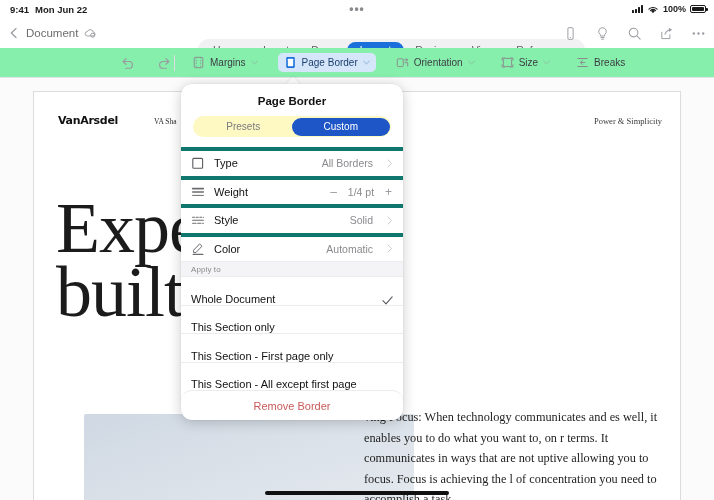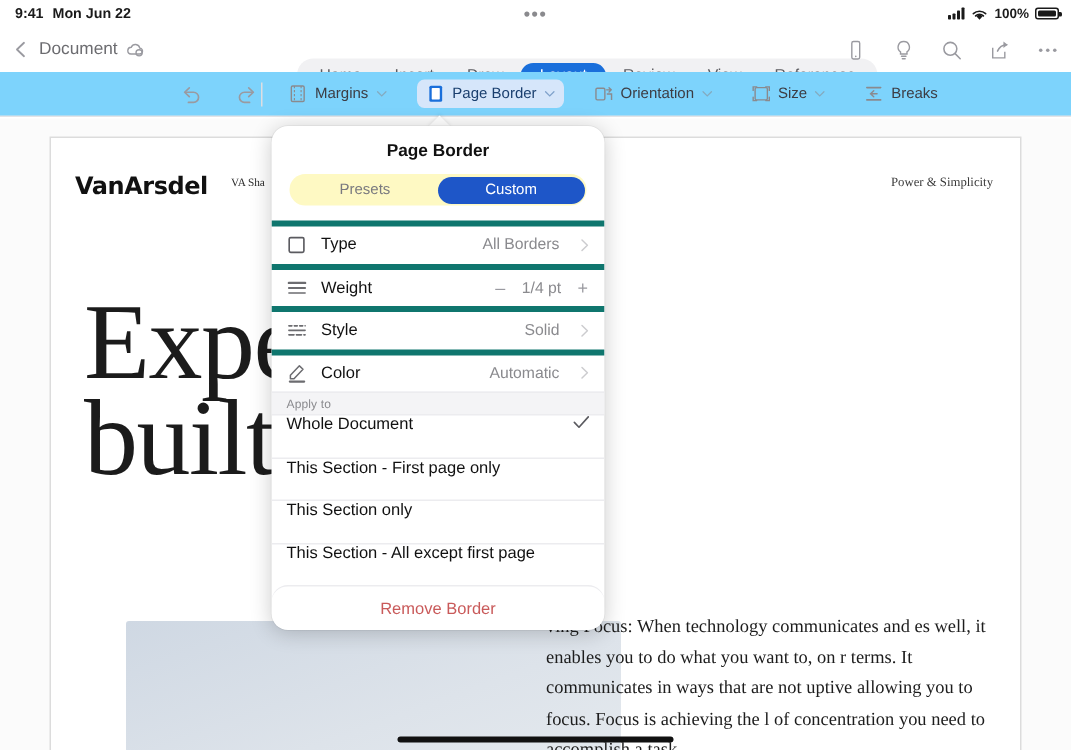--- a/index.html
+++ b/index.html
@@ -54,43 +54,43 @@
   }
   .tab.active { background:#1a6fdb; color:#fff; font-weight:400; padding:0 13px; }
 
   .nav-right { position:absolute; right:8px; display:flex; align-items:center; gap:17px; }
   .nav-ico { width:15px; height:15px; color:#8a8a8e; }
 
   
   .ribbon {
     position:absolute; top:48px; left:0; width:714px; height:30px;
     display:flex; align-items:center; border-bottom:1px solid #e3e3e6;
-    background:#7dd3fc;
+    background:#86efac;
   }
   .rb-undo { position:absolute; left:120px; display:flex; gap:22px; align-items:center; }
   .rb-sep { position:absolute; left:174px; width:1px; height:16px; background:#dedee1; }
   .rb-items { position:absolute; left:186px; display:flex; align-items:center; gap:14px; }
   .rb-item {
     display:flex; align-items:center; gap:5px; padding:3px 6px; border-radius:5px;
     font-size:10px; color:#3c3c43; white-space:nowrap;
   }
   .rb-item.active { background:#d6e6fa; color:#1a3f6e; }
   .rb-ico { width:13px; height:13px; flex:0 0 13px; }
   .caret { width:7px;height:5px; opacity:.55; }
 
   
   .canvas { position:absolute; top:79px; left:0; width:714px; bottom:0; background:#fbfbfb; }
   .page {
     position:absolute; left:33px; top:12px; width:648px; height:420px;
     background:#fff; border:1px solid #dcdcdc; overflow:hidden;
   }
   .pg-header { position:absolute; top:22px; left:0; right:0; height:16px; }
   .brand {
-    position:absolute; left:16px; top:0;
-    font-family:"DejaVu Sans", sans-serif; font-weight:700; font-size:16px;
+    position:absolute; left:24px; top:0;
+    font-family:"DejaVu Sans", sans-serif; font-weight:700; font-size:11px;
     color:#111; letter-spacing:-0.3px;
   }
   .va-share { position:absolute; left:120px; top:3px; font-family:"Liberation Serif", serif; font-size:7.5px; color:#2b2b2b; }
   .pg-right { position:absolute; right:18px; top:2px; font-family:"Liberation Serif", serif; font-size:8.5px; color:#3a3a3a; }
 
   .headline {
     position:absolute; left:22px; top:104px;
     font-family:"Liberation Serif", serif; font-size:72px; line-height:64px;
     color:#1b1b1b; letter-spacing:-1px; white-space:nowrap;
   }
@@ -140,21 +140,21 @@
   .row-chev { width:6px;height:9px; opacity:.5; margin-left:5px; }
   .stepper { display:flex; align-items:center; gap:8px; }
   .stepper .sgn { font-size:12px; color:#9a9aa0; width:9px; text-align:center; }
   .stepper .sval { font-size:10.5px; color:#8a8a8e; min-width:30px; text-align:center; }
 
   .applyto {
     background:#f4f4f6; font-size:8px; color:#8a8a8e;
     padding:3px 10px 2px; border-top:1px solid #ececef; letter-spacing:.1px;
   }
   .opt {
-    display:flex; align-items:flex-start; height:28.5px; padding:0 10px;
+    display:flex; align-items:flex-end; height:28.5px; padding:0 10px;
     border-top:1px solid #ececef; font-size:11px; color:#111;
   }
   .opt:first-of-type { border-top:none; }
   .opt .txt { flex:1; }
   .check { width:11px;height:9px; color:#5b5b60; }
   .remove {
     border-top:1px solid #ececef; text-align:center; font-size:11px;
     color:#c95a5a; height:30px; display:flex; align-items:center; justify-content:center;border-radius:11px;
   }
 
@@ -400,24 +400,24 @@
 
     <div class="applyto">Apply to</div>
 
     <div class="opt">
       <span class="txt">Whole Document</span>
       <svg class="check" viewBox="0 0 11 9">
           <path d="M.9 4.6 4 7.8 10.2.9" stroke="#5b5b60" stroke-width="1.1" fill="none" stroke-linecap="round" stroke-linejoin="round"></path>
         </svg>
     </div>
     <div class="opt">
+      <span class="txt">This Section only</span>
+    </div>
+    <div class="opt">
       <span class="txt">This Section - First page only</span>
-    </div>
-    <div class="opt">
-      <span class="txt">This Section only</span>
     </div>
     <div class="opt">
       <span class="txt">This Section - All except first page</span>
     </div>
 
     <div class="remove">Remove Border</div>
   </div>
 
   <div class="home-ind"></div>
 </div>

